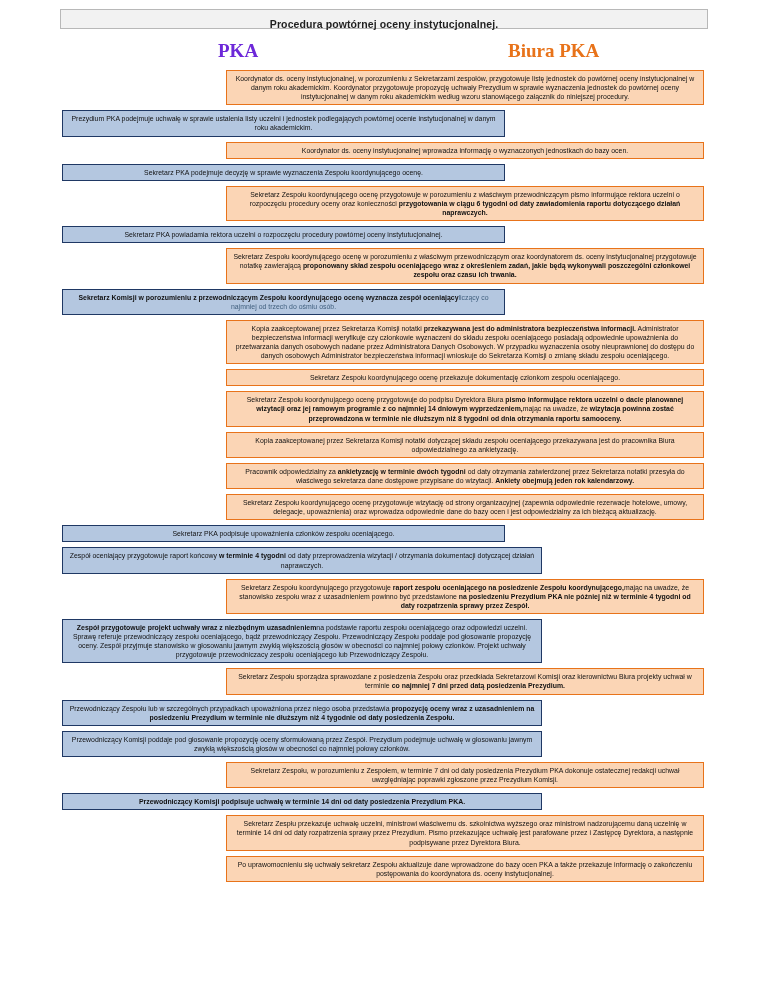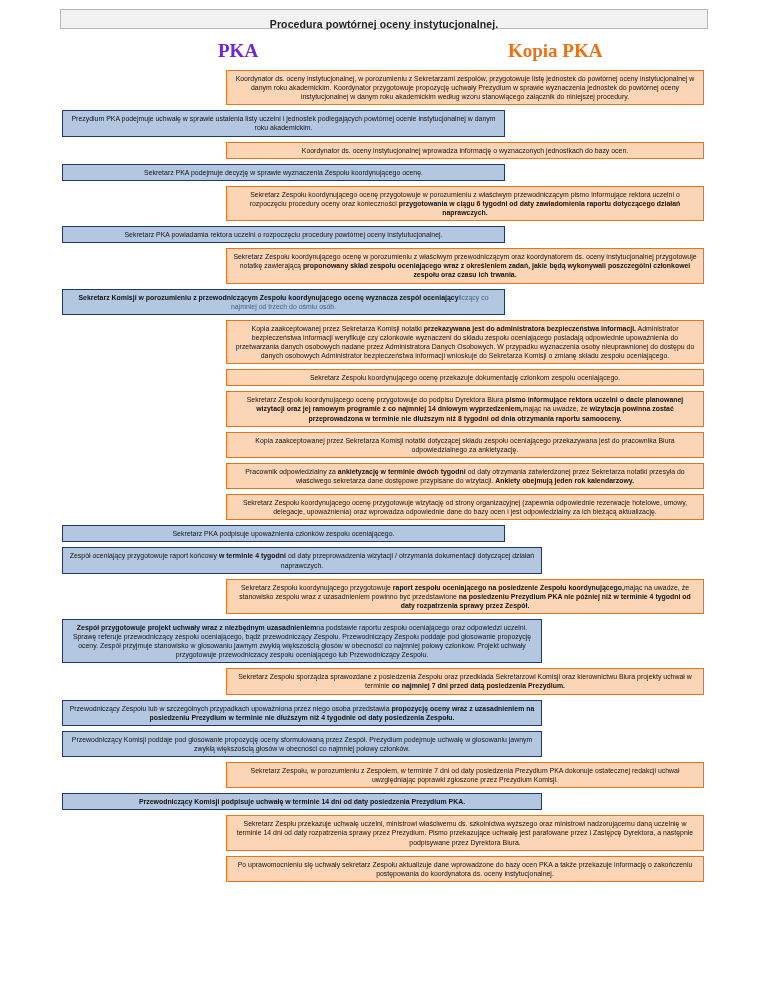--- a/index.html
+++ b/index.html
@@ -98,21 +98,21 @@
 
 <div class="page">
 
 
   <div class="title-bar">
     <span>Procedura powtórnej oceny instytucjonalnej.</span>
   </div>
 
   <div class="lane-headers">
     <div class="lane-head pka">PKA</div>
-    <div class="lane-head biuro">Kopia PKA</div>
+    <div class="lane-head biuro">Biura PKA</div>
   </div>
 
   <div class="flow" id="flow">
       <div class="node orange"><span>Koordynator ds. oceny instytucjonalnej, w porozumieniu z Sekretarzami zespołów, przygotowuje listę jednostek do powtórnej oceny instytucjonalnej  w danym roku akademickim.  Koordynator przygotowuje propozycję uchwały Prezydium w sprawie wyznaczenia jednostek do powtórnej oceny instytucjonalnej w danym roku akademickim według wzoru stanowiącego załącznik do niniejszej procedury.</span></div>
       <div class="node blue"><span>Prezydium PKA podejmuje uchwałę w sprawie ustalenia listy uczelni i jednostek podlegających powtórnej  ocenie instytucjonalnej  w danym roku akademickim.</span></div>
       <div class="node orange"><span>Koordynator ds. oceny instytucjonalnej wprowadza informację o wyznaczonych jednostkach do bazy ocen.</span></div>
       <div class="node blue"><span>Sekretarz PKA podejmuje decyzję w sprawie wyznaczenia Zespołu koordynującego ocenę.</span></div>
       <div class="node orange"><span>Sekretarz Zespołu koordynującego ocenę przygotowuje w porozumieniu z właściwym przewodniczącym pismo informujące rektora uczelni o rozpoczęciu procedury oceny oraz konieczności </span><b>przygotowania w ciągu 6 tygodni od daty zawiadomienia raportu dotyczącego działań naprawczych.</b></div>
       <div class="node blue"><span>Sekretarz PKA powiadamia rektora uczelni o rozpoczęciu procedury powtórnej oceny instytutucjonalnej.</span></div>
       <div class="node orange"><span>Sekretarz Zespołu koordynującego ocenę w porozumieniu z właściwym przewodniczącym oraz koordynatorem ds. oceny instytucjonalnej przygotowuje notatkę zawierającą </span><b>proponowany skład zespołu oceniającego wraz z określeniem zadań, jakie będą wykonywali poszczególni członkowei zespołu oraz czasu ich trwania.</b></div>

